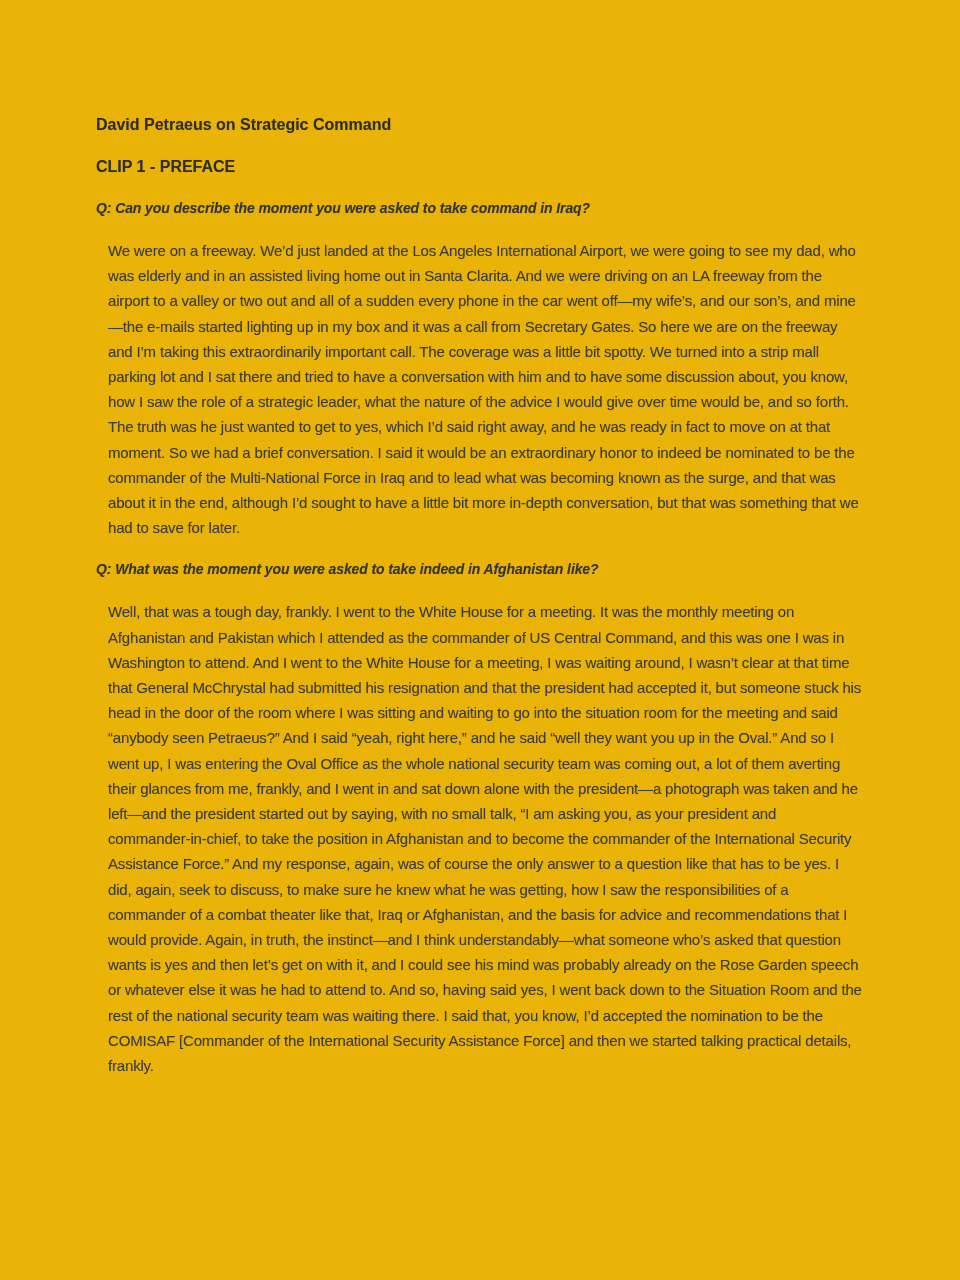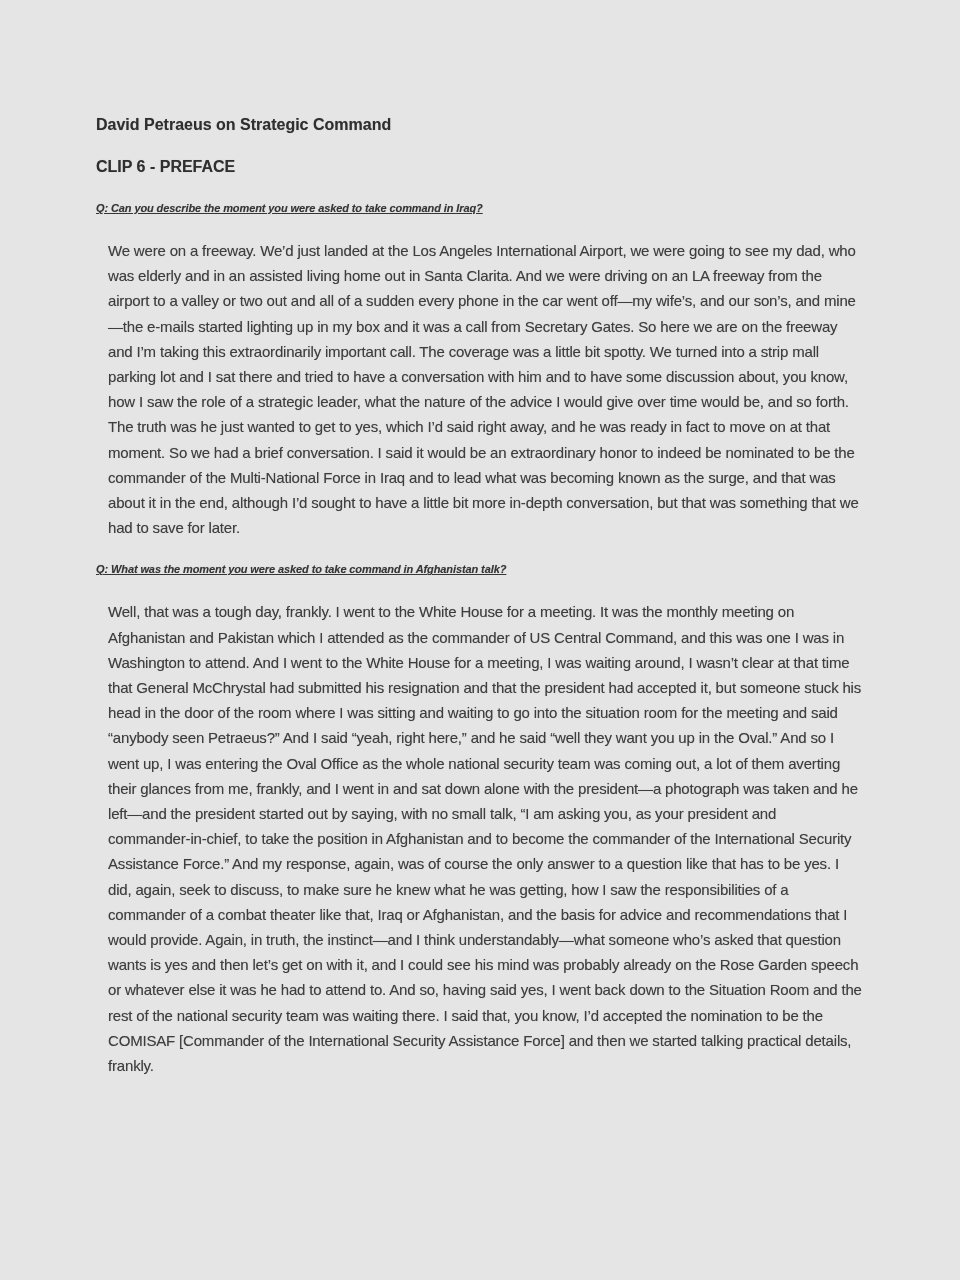--- a/index.html
+++ b/index.html
@@ -4,21 +4,21 @@
 <style>
   html, body {
     margin: 0;
     padding: 0;
     background: #ffffff;
   }
   .page {
     position: relative;
     width: 960px;
     height: 1280px;
-    background: #e5e5e5;
+    background: #eab308;
     overflow: hidden;
     box-sizing: border-box;
     padding: 112px 98px 0 96px;
     font-family: "Liberation Sans", "DejaVu Sans", sans-serif;
     color: #3e3e3e;
     text-shadow: 0 0 0.7px rgba(70,70,70,0.45);
   }
   .doc-title {
     font-size: 16px;
     line-height: 25px;
@@ -27,47 +27,46 @@
     margin: 0 0 17px 0;
   }
   .section-heading {
     font-size: 16px;
     line-height: 25px;
     font-weight: bold;
     color: #2f2f2f;
     margin: 0 0 17px 0;
   }
   .question {
-    font-size: 11px;
+    font-size: 14px;
     line-height: 25px;
     font-weight: bold;
     font-style: italic;
     color: #363636;
     margin: 0 0 17px 0;
     letter-spacing: -0.1px;
-    text-decoration: underline;
   }
   .answer {
     font-size: 15px;
     line-height: 25.2px;
     font-weight: normal;
     color: #3e3e3e;
     margin: 0 0 17px 12px;
     letter-spacing: -0.18px;
     text-align: left;
   }
 </style>
 </head>
 <body>
 
 <div class="page">
   <h1 class="doc-title">David Petraeus on Strategic Command</h1>
 
-  <h2 class="section-heading">CLIP 6 - PREFACE</h2>
+  <h2 class="section-heading">CLIP 1 - PREFACE</h2>
 
   <p class="question">Q: Can you describe the moment you were asked to take command in Iraq?</p>
 
   <p class="answer">We were on a freeway. We’d just landed at the Los Angeles International Airport, we were going to see my dad, who was elderly and in an assisted living home out in Santa Clarita. And we were driving on an LA freeway from the airport to a valley or two out and all of a sudden every phone in the car went off—my wife’s, and our son’s, and mine—the e-mails started lighting up in my box and it was a call from Secretary Gates. So here we are on the freeway and I’m taking this extraordinarily important call. The coverage was a little bit spotty. We turned into a strip mall parking lot and I sat there and tried to have a conversation with him and to have some discussion about, you know, how I saw the role of a strategic leader, what the nature of the advice I would give over time would be, and so forth. The truth was he just wanted to get to yes, which I’d said right away, and he was ready in fact to move on at that moment. So we had a brief conversation. I said it would be an extraordinary honor to indeed be nominated to be the commander of the Multi-National Force in Iraq and to lead what was becoming known as the surge, and that was about it in the end, although I’d sought to have a little bit more in-depth conversation, but that was something that we had to save for later.</p>
 
-  <p class="question">Q: What was the moment you were asked to take command in Afghanistan talk?</p>
+  <p class="question">Q: What was the moment you were asked to take indeed in Afghanistan like?</p>
 
   <p class="answer">Well, that was a tough day, frankly. I went to the White House for a meeting. It was the monthly meeting on Afghanistan and Pakistan which I attended as the commander of US Central Command, and this was one I was in Washington to attend. And I went to the White House for a meeting, I was waiting around, I wasn’t clear at that time that General McChrystal had submitted his resignation and that the president had accepted it, but someone stuck his head in the door of the room where I was sitting and waiting to go into the situation room for the meeting and said “anybody seen Petraeus?” And I said “yeah, right here,” and he said “well they want you up in the Oval.” And so I went up, I was entering the Oval Office as the whole national security team was coming out, a lot of them averting their glances from me, frankly, and I went in and sat down alone with the president—a photograph was taken and he left—and the president started out by saying, with no small talk, “I am asking you, as your president and commander-in-chief, to take the position in Afghanistan and to become the commander of the International Security Assistance Force.” And my response, again, was of course the only answer to a question like that has to be yes. I did, again, seek to discuss, to make sure he knew what he was getting, how I saw the responsibilities of a commander of a combat theater like that, Iraq or Afghanistan, and the basis for advice and recommendations that I would provide. Again, in truth, the instinct—and I think understandably—what someone who’s asked that question wants is yes and then let’s get on with it, and I could see his mind was probably already on the Rose Garden speech or whatever else it was he had to attend to. And so, having said yes, I went back down to the Situation Room and the rest of the national security team was waiting there. I said that, you know, I’d accepted the nomination to be the COMISAF [Commander of the International Security Assistance Force] and then we started talking practical details, frankly.</p>
 </div>
 
 </body></html>

